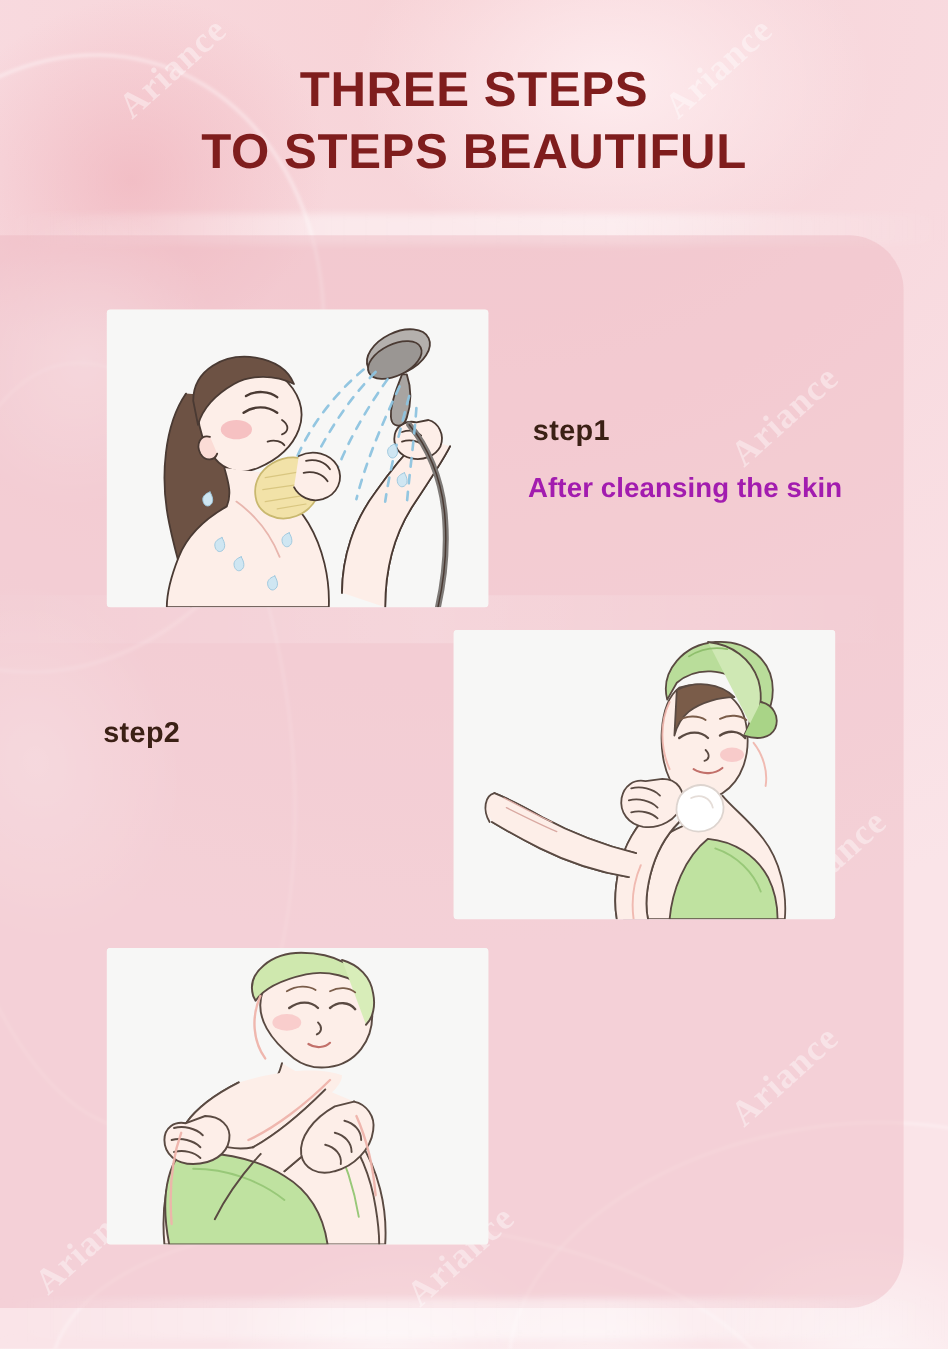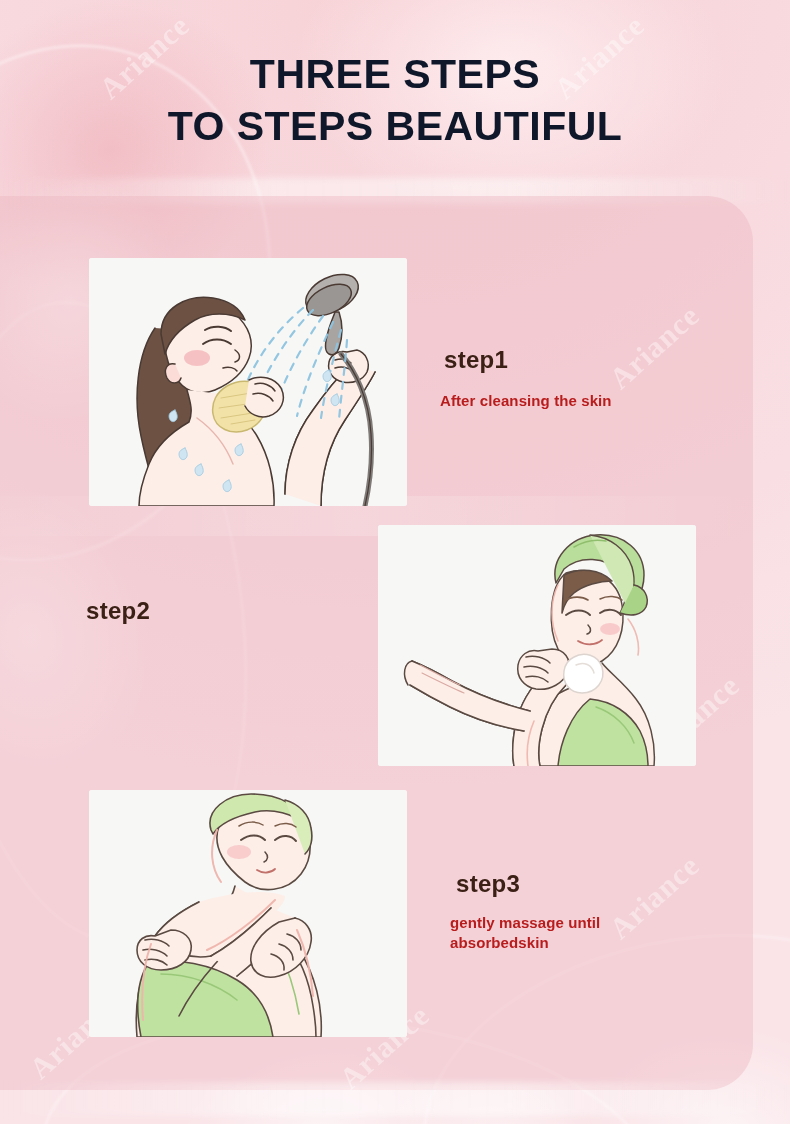--- a/index.html
+++ b/index.html
@@ -105,21 +105,21 @@
     left: 0; right: 0; top: 300px; height: 40px;
     background: linear-gradient(90deg, rgba(255,255,255,0), rgba(255,255,255,.18), rgba(255,255,255,0));
   }
 
   
   .heading {
     position: absolute;
     left: 0; right: 0;
     top: 48px;
     text-align: center;
-    color: #0f172a;
+    color: #7f1d1d;
     font-weight: 700;
     font-size: 41px;
     line-height: 1.28;
     letter-spacing: .5px;
   }
   .heading .line { display: block; }
 
   
   .photo {
     position: absolute;
@@ -131,23 +131,23 @@
 
   .textblock { position: absolute; }
   .step-label {
     color: #3b2015;
     font-weight: 700;
     font-size: 24px;
     line-height: 1;
     letter-spacing: .3px;
   }
   .step-desc {
-    color: #b91c1c;
+    color: #a21caf;
     font-weight: 700;
-    font-size: 15px;
+    font-size: 23px;
     line-height: 1.34;
     letter-spacing: .1px;
     white-space: pre-line;
   }
 
   
   #photo-1   { left: 89px;  top: 258px; width: 318px; height: 248px; }
   #text-1    { left: 440px; top: 348px; width: 320px; }
   #text-1 .step-label { margin-left: 4px; }
   #text-1 .step-desc  { margin-top: 19px; }
@@ -425,19 +425,14 @@
         <g stroke="#efb4ab" stroke-width="2" fill="none" opacity=".95">
           <path d="M128 40 C120 58 122 78 132 92"></path>
           <path d="M62 154 C54 176 52 204 54 230"></path>
           <path d="M208 140 C216 158 222 182 224 206"></path>
           <path d="M118 160 C140 150 166 130 186 110"></path>
         </g>
       </g>
     </svg>
   </div>
 
-  <div class="textblock" id="text-3">
-    <div class="step-label">step3</div>
-    <div class="step-desc">gently massage until
-absorbedskin</div>
-  </div>
 
 </div>
 
 </body></html>

